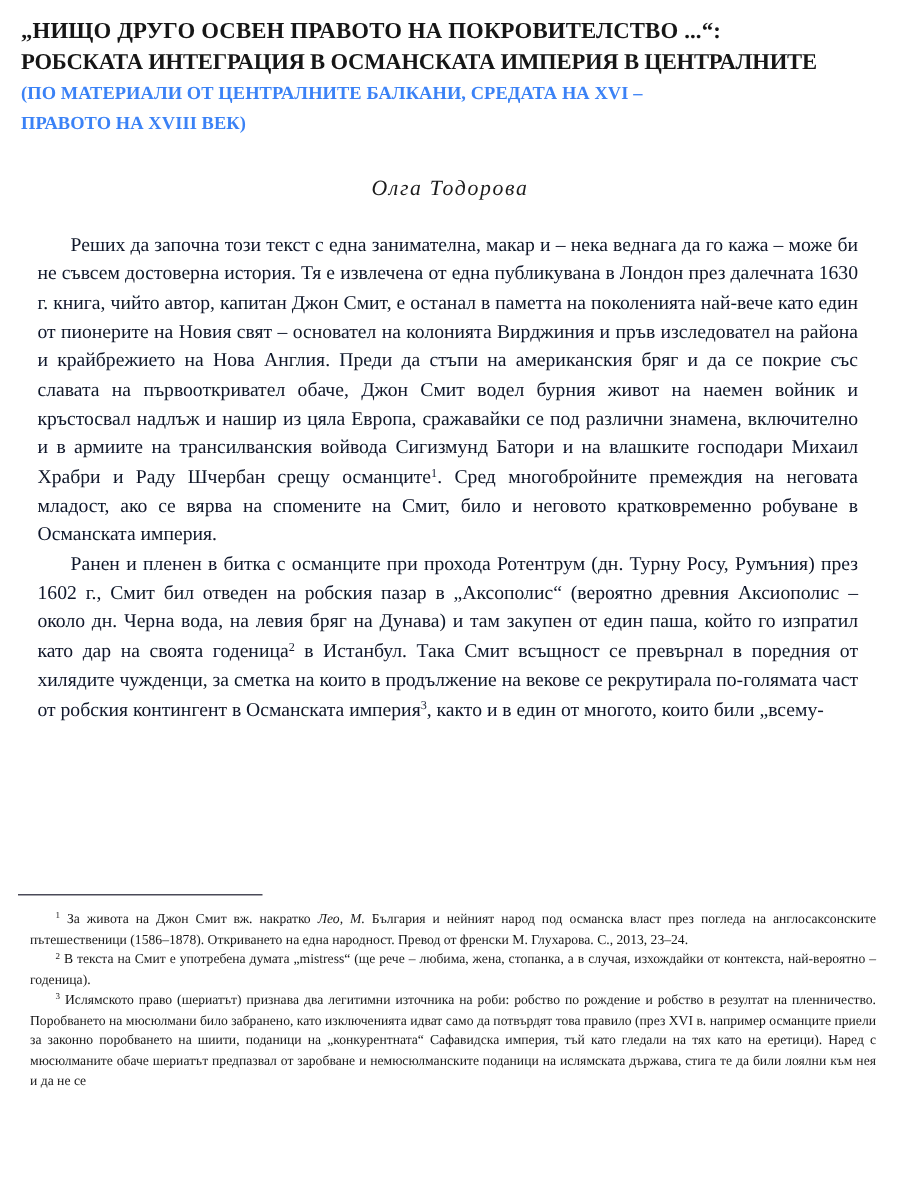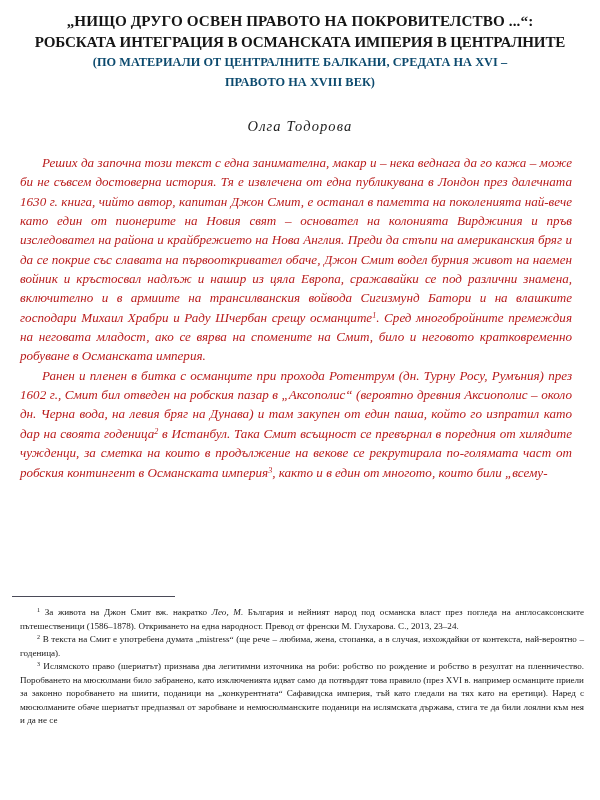--- a/index.html
+++ b/index.html
@@ -13,63 +13,61 @@
     height: 800px;
     background: #ffffff;
     overflow: hidden;
     font-family: "Liberation Serif", "DejaVu Serif", serif;
     color: #1a1a1a;
   }
 
   
   .title-block {
     padding: 10px 14px 0 14px;
-    text-align: center;
   }
   .title-line {
     font-weight: bold;
     font-size: 15.2px;
     line-height: 21.5px;
     letter-spacing: 0.1px;
     color: #161616;
     white-space: nowrap;
   }
   .title-line.l2 {
     font-size: 15.1px;
     letter-spacing: -0.15px;
   }
   .subtitle-line {
     font-weight: bold;
     font-size: 12.3px;
     line-height: 19.5px;
     letter-spacing: 0.05px;
-    color: #0c4a6e;
+    color: #3b82f6;
     white-space: nowrap;
   }
 
   
   .author {
     text-align: center;
     font-style: italic;
     font-size: 14.5px;
     letter-spacing: 1.1px;
     color: #1c1c1c;
     margin-top: 26px;
   }
 
   
   .body-text {
-    margin: 18px 28px 0 20px;
+    margin: 18px 28px 0 25px;
     font-size: 13.1px;
     line-height: 19.35px;
     text-align: justify;
     text-justify: inter-word;
-    color: #b91c1c;
+    color: #0f172a;
     hyphens: manual;
-    font-style: italic;
   }
   .body-text p {
     margin: 0;
     text-indent: 22px;
   }
   sup {
     font-size: 0.62em;
     vertical-align: 0.52em;
     line-height: 0;
   }

